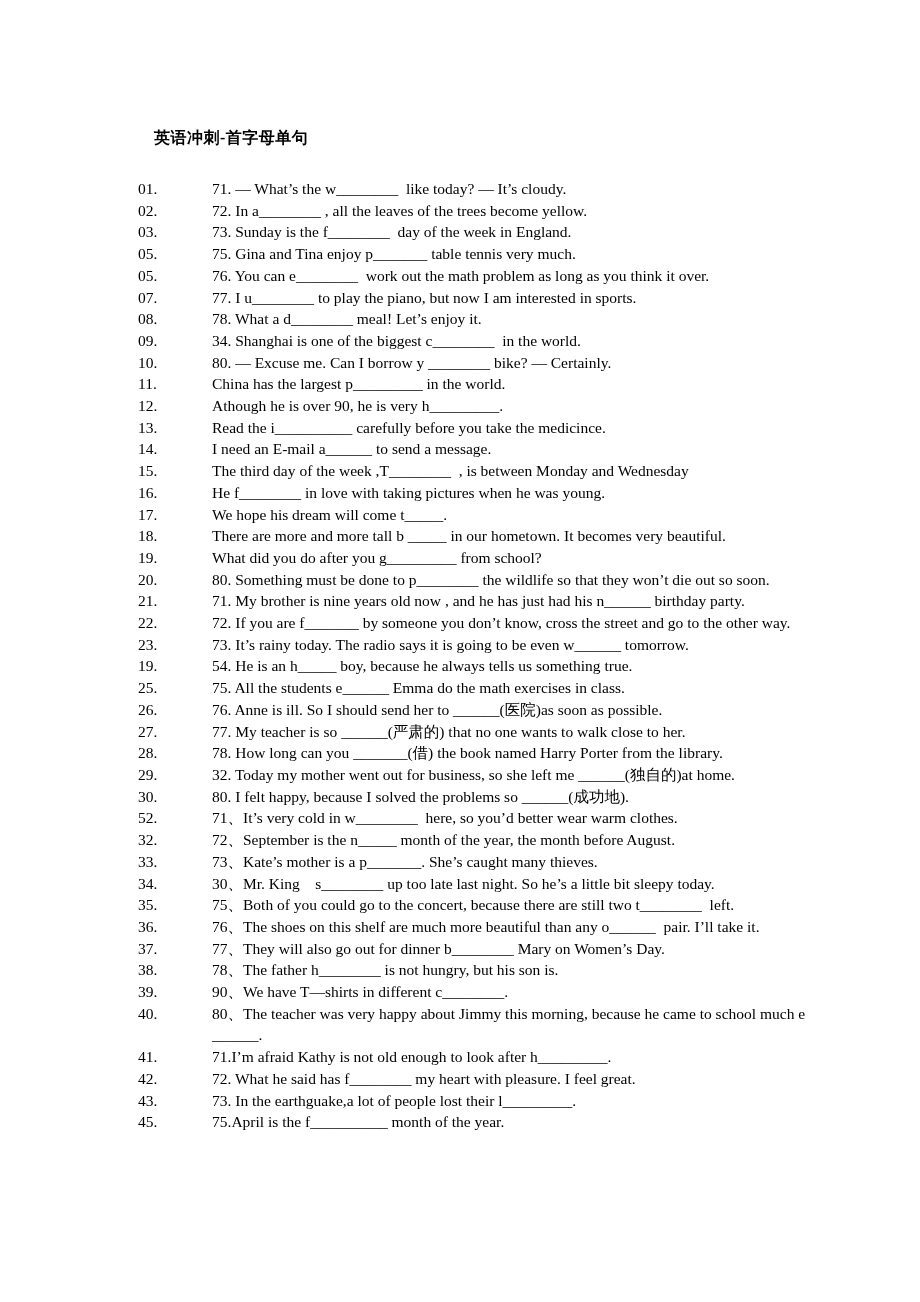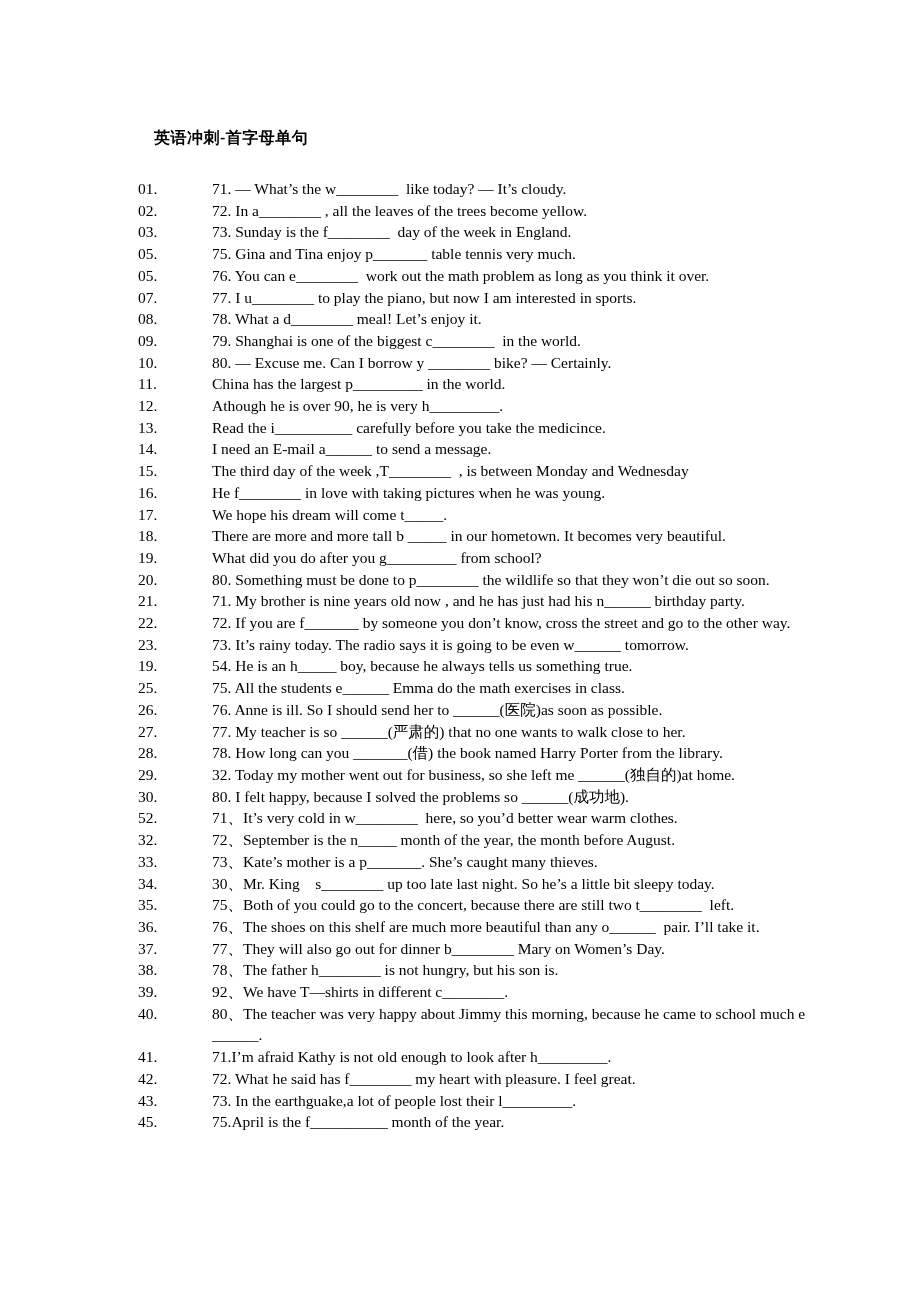--- a/index.html
+++ b/index.html
@@ -79,21 +79,21 @@
       <div class="line">
         <span class="num">07.</span>
         <span class="text">77. I u________ to play the piano, but now I am interested in sports.</span>
       </div>
       <div class="line">
         <span class="num">08.</span>
         <span class="text">78. What a d________ meal! Let’s enjoy it.</span>
       </div>
       <div class="line">
         <span class="num">09.</span>
-        <span class="text">79. Shanghai is one of the biggest c________  in the world.</span>
+        <span class="text">34. Shanghai is one of the biggest c________  in the world.</span>
       </div>
       <div class="line">
         <span class="num">10.</span>
         <span class="text">80. — Excuse me. Can I borrow y ________ bike? — Certainly.</span>
       </div>
       <div class="line">
         <span class="num">11.</span>
         <span class="text">China has the largest p_________ in the world.</span>
       </div>
       <div class="line">
@@ -199,21 +199,21 @@
       <div class="line">
         <span class="num">37.</span>
         <span class="text">77、They will also go out for dinner b________ Mary on Women’s Day.</span>
       </div>
       <div class="line">
         <span class="num">38.</span>
         <span class="text">78、The father h________ is not hungry, but his son is.</span>
       </div>
       <div class="line">
         <span class="num">39.</span>
-        <span class="text">92、We have T—shirts in different c________.</span>
+        <span class="text">90、We have T—shirts in different c________.</span>
       </div>
       <div class="line">
         <span class="num">40.</span>
         <span class="text">80、The teacher was very happy about Jimmy this morning, because he came to school much e
 ______.</span>
       </div>
       <div class="line">
         <span class="num">41.</span>
         <span class="text">71.I’m afraid Kathy is not old enough to look after h_________.</span>
       </div>

